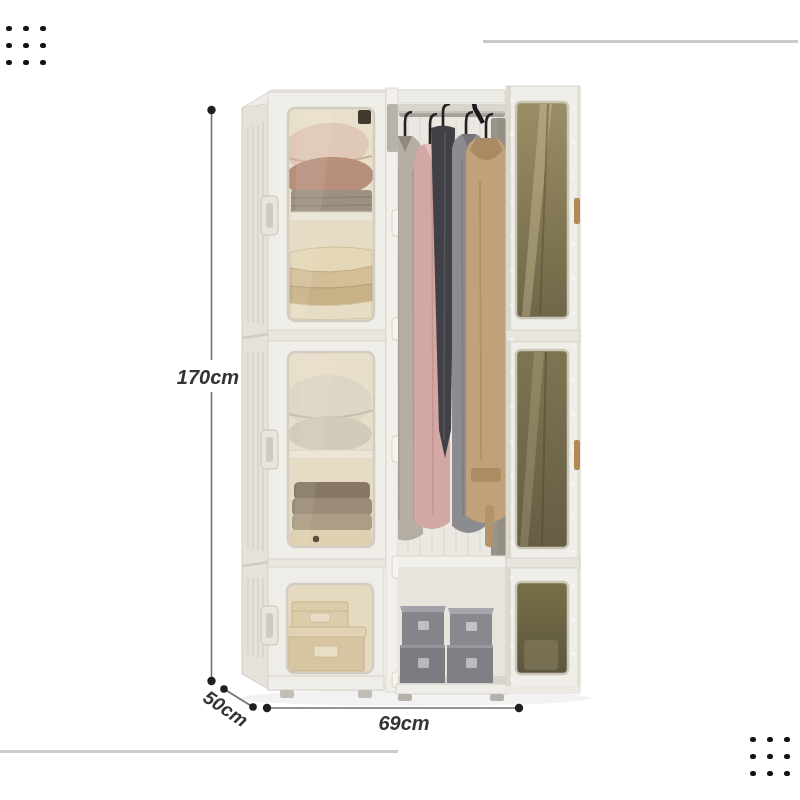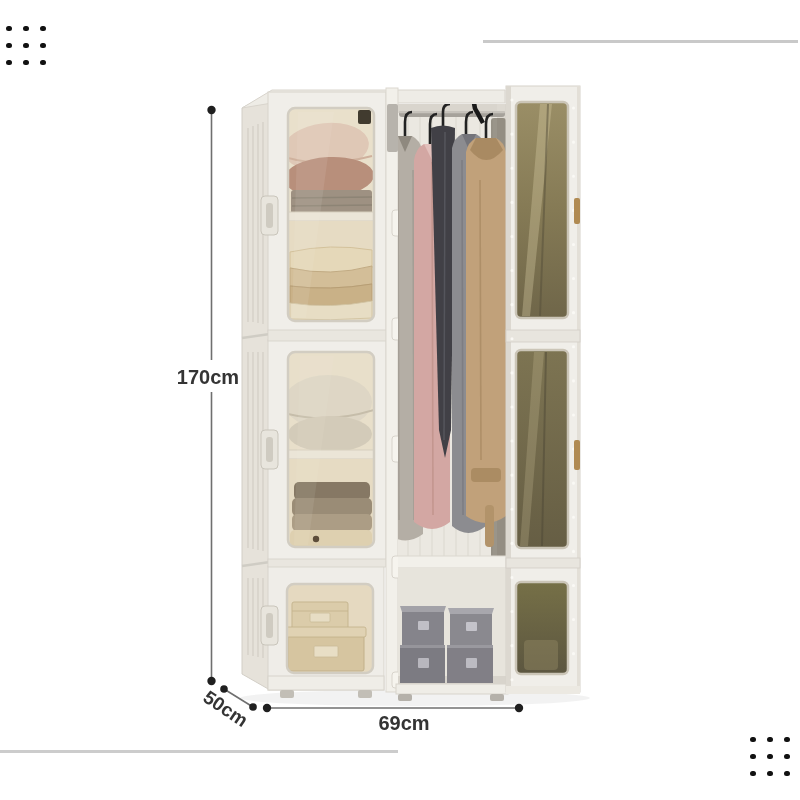--- a/index.html
+++ b/index.html
@@ -1,18 +1,19 @@
 <!DOCTYPE html>
 <html><head>
 <meta charset="utf-8">
 <style>
   html,body{margin:0;padding:0;background:#fff;}
   .page{
     position:relative;width:800px;height:800px;background:#ffffff;overflow:hidden;
     font-family:"Liberation Sans",sans-serif;
+    font-style:italic;
   }
   .dot-grid{position:absolute;display:grid;grid-template-columns:repeat(3,17px);grid-template-rows:repeat(3,17px);}
   .dot-grid .dot{width:5.5px;height:5.5px;border-radius:50%;background:#111;align-self:center;justify-self:start;}
   .accent-line{position:absolute;height:3px;background:#c9c9c9;}
   .accent-top{left:483px;top:40px;width:315px;}
   .accent-bottom{left:0px;top:750px;width:398px;background:#cccccc;}
   svg.photo{position:absolute;left:0;top:0;}
   svg text{font-family:"Liberation Sans",sans-serif;font-weight:600;fill:#343434;}
   .dim-label-v{font-size:20px;}
   .dim-label-d{font-size:19px;}

